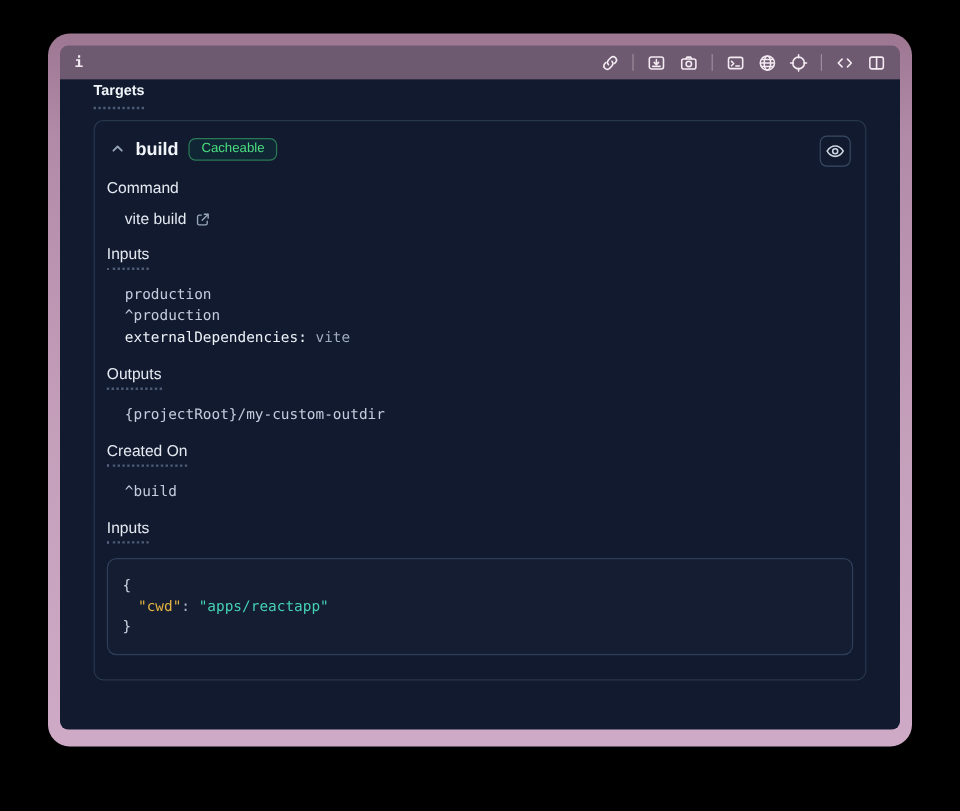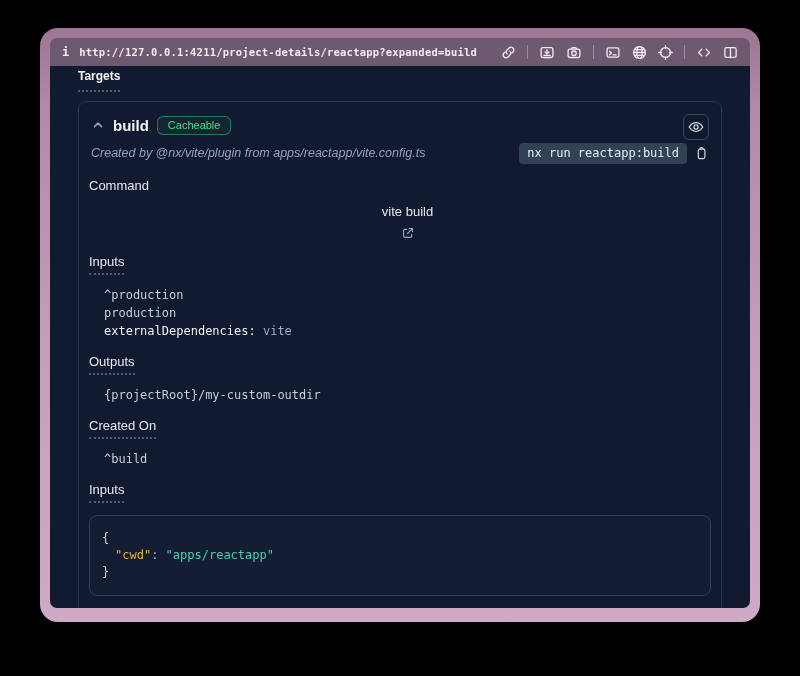--- a/index.html
+++ b/index.html
@@ -55,21 +55,21 @@
           background:#334155; border-radius:4px; padding:3px 8px 4px; white-space:nowrap; }
   .copy-btn { background:none; border:none; padding:0; display:flex; cursor:pointer; }
   .copy-btn svg { stroke:#cbd5e1; fill:none; stroke-width:1.3; }
 
   .card-body { padding:0 10px 20px 10px; }
   .sec-label { font-size:13px; font-weight:500; color:#e5eaf2; margin-top:14px; }
   .sec-label.mt-lg { }
   .sec-items { margin:11px 0 0 15px; font-family:"DejaVu Sans Mono", monospace;
                font-size:12px; line-height:18px; color:#c3cdde; }
   .cmd-row { margin:11px 0 0 15px; display:flex; align-items:center; gap:7px;
-             font-size:13px; color:#e2e8f0;flex-direction:column; }
+             font-size:13px; color:#e2e8f0; }
   .ext-btn { background:none; border:none; padding:0; display:flex; cursor:pointer; }
   .ext-btn svg { stroke:#9aa7ba; fill:none; stroke-width:1.3; stroke-linecap:round; stroke-linejoin:round; }
   .kv-key { font-weight:normal; color:#edf2f9; }
   .kv-val { color:#9fabbf; }
 
   .code-block { margin:12px 0 0 0; border:1px solid #2e3d59; border-radius:8px;
                 background:rgba(255,255,255,.015); padding:14px 12px;
                 font-family:"DejaVu Sans Mono", monospace; font-size:12px; line-height:17px; }
   .code-block .brace { color:#cbd5e1; }
   .code-block .k { color:#e2b340; }
@@ -78,21 +78,20 @@
   .indent { padding-left:13px; }
 </style>
 </head>
 <body>
 
 <div class="stage">
   <div class="window">
 
     <div class="titlebar">
       <span class="info">i</span>
-      <span class="url">http://127.0.0.1:4211/project-details/reactapp?expanded=build</span>
       <div class="tb-icons">
         <button class="tb-btn">
           <svg width="15" height="15" viewBox="0 0 16 16">
               <path d="M9.5 6.5a3 3 0 0 1 0 4.2l-2.3 2.3a3 3 0 0 1-4.2-4.2l1.2-1.2"></path>
               <path d="M6.5 9.5a3 3 0 0 1 0-4.2l2.3-2.3a3 3 0 0 1 4.2 4.2l-1.2 1.2"></path>
             </svg>
         </button>
         <span class="tb-divider"></span>
         <button class="tb-btn">
           <svg width="16" height="15" viewBox="0 0 16 16">
@@ -161,52 +160,40 @@
             </span>
             <span class="tname">build</span>
             <span class="badge">Cacheable</span>
           </div>
           <button class="eye-btn">
             <svg width="16" height="16" viewBox="0 0 16 16">
                 <path d="M1.3 8S3.8 3.7 8 3.7 14.7 8 14.7 8 12.2 12.3 8 12.3 1.3 8 1.3 8Z"></path>
                 <circle cx="8" cy="8" r="2.1"></circle>
               </svg>
           </button>
-          <div class="hrow2">
-            <span class="created">Created by @nx/vite/plugin from apps/reactapp/vite.config.ts</span>
-            <span class="hrow2-right">
-              <span class="chip">nx run reactapp:build</span>
-              <button class="copy-btn">
-                <svg width="15" height="15" viewBox="0 0 16 16">
-                    <rect x="4.6" y="3.4" width="7" height="10" rx="1.6"></rect>
-                    <path d="M6.6 3.4v-.4A1.2 1.2 0 0 1 7.8 1.8h.6a1.2 1.2 0 0 1 1.2 1.2v.4"></path>
-                  </svg>
-              </button>
-            </span>
-          </div>
         </div>
 
         <div class="card-body">
 
           <div class="sec-label">Command</div>
           <div class="cmd-row">
             <span>vite build</span>
             <button class="ext-btn">
               <svg width="14" height="14" viewBox="0 0 16 16">
                   <path d="M6.5 3.8H4.6A1.6 1.6 0 0 0 3 5.4v6a1.6 1.6 0 0 0 1.6 1.6h6a1.6 1.6 0 0 0 1.6-1.6V9.5"></path>
                   <path d="M9.4 2.9h3.7v3.7"></path>
                   <path d="M7.4 8.6l5.5-5.5"></path>
                 </svg>
             </button>
           </div>
 
           <div class="sec-label mt-lg"><span class="dotted">Inputs</span></div>
           <div class="sec-items">
+            <div>production</div>
             <div>^production</div>
-            <div>production</div>
             <div><span class="kv-key">externalDependencies:</span><span class="kv-val"> vite</span></div>
           </div>
 
           <div class="sec-label mt-lg"><span class="dotted">Outputs</span></div>
           <div class="sec-items">
             <div>{projectRoot}/my-custom-outdir</div>
           </div>
 
           <div class="sec-label mt-lg"><span class="dotted">Created On</span></div>
           <div class="sec-items">

